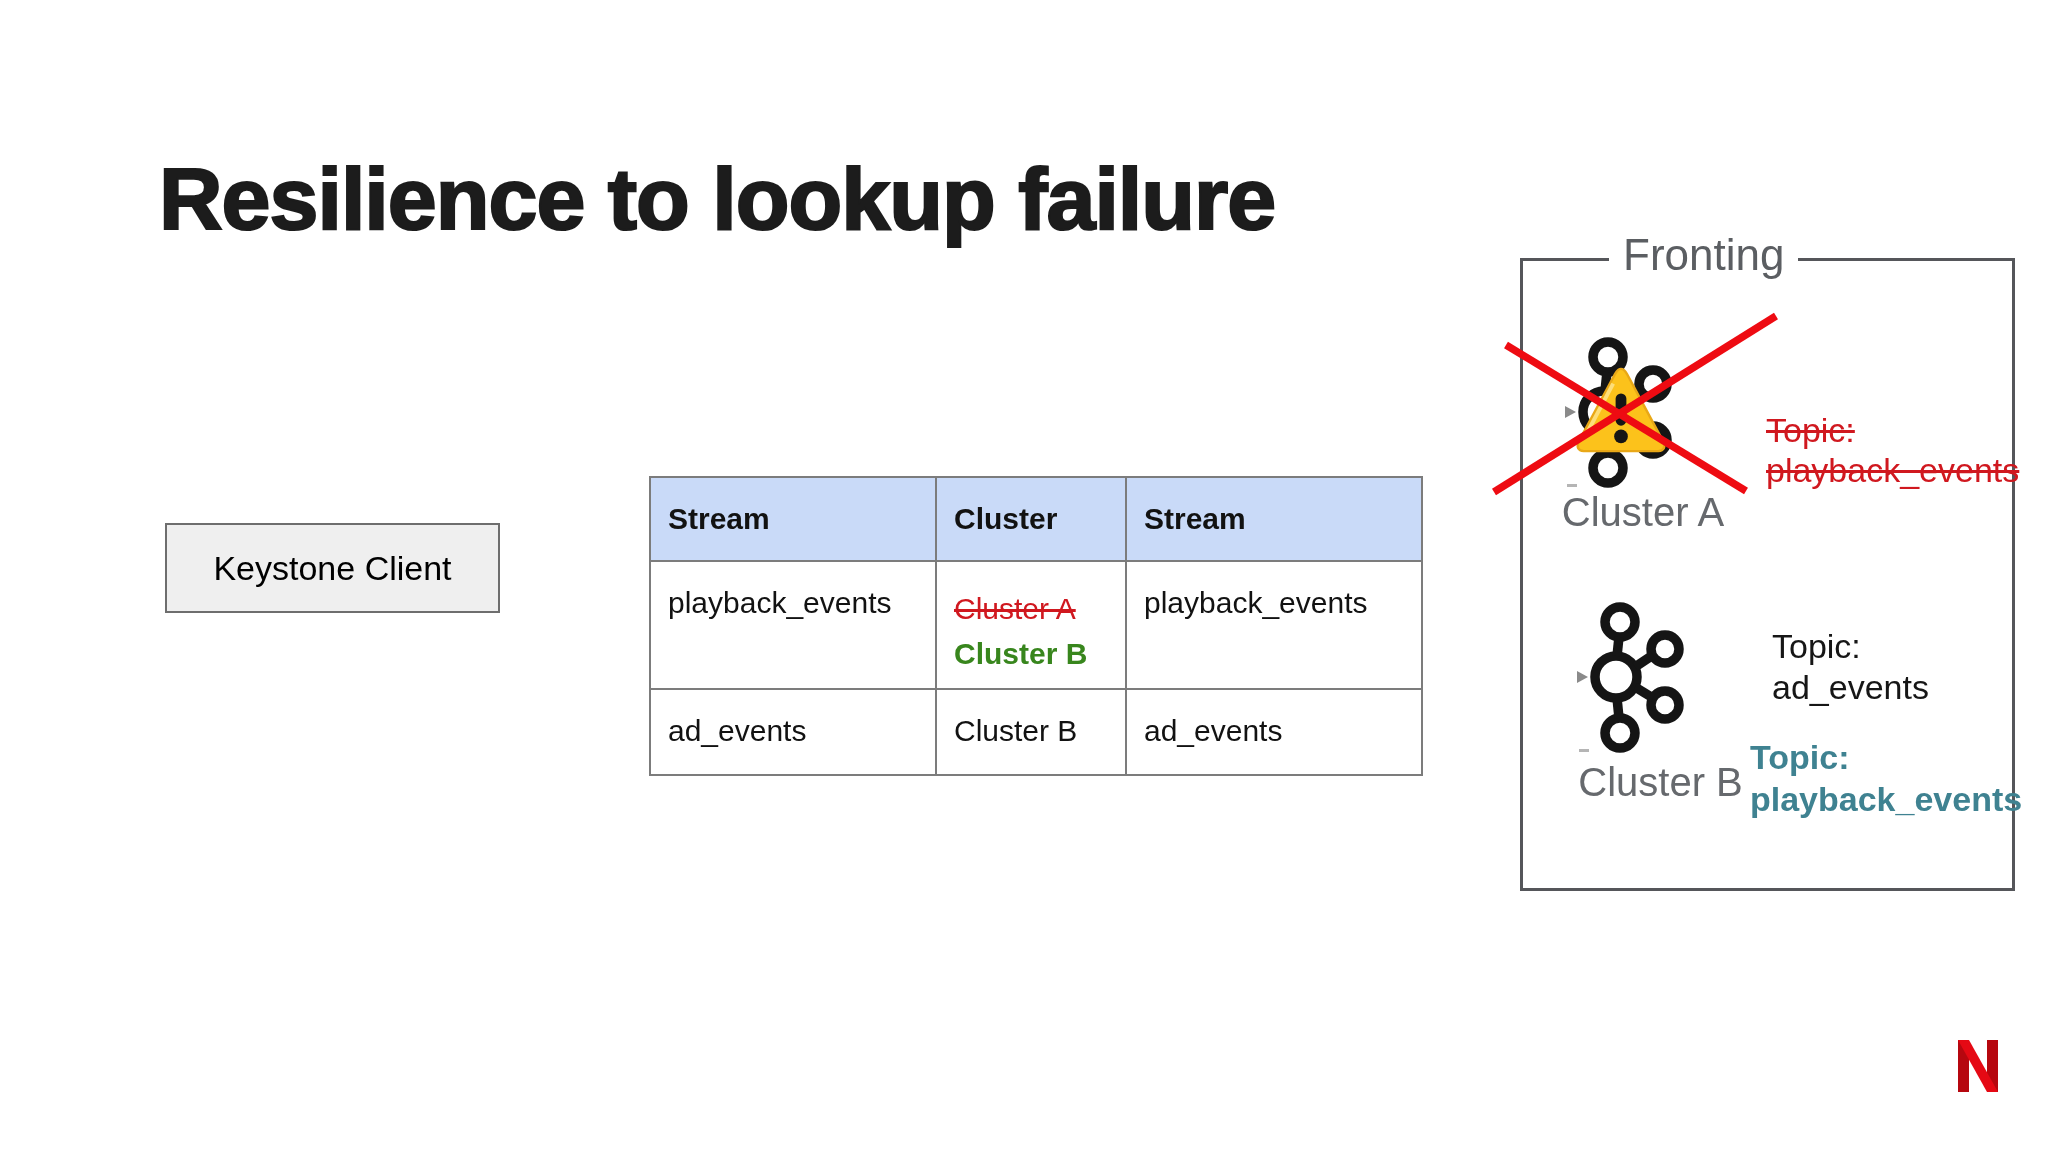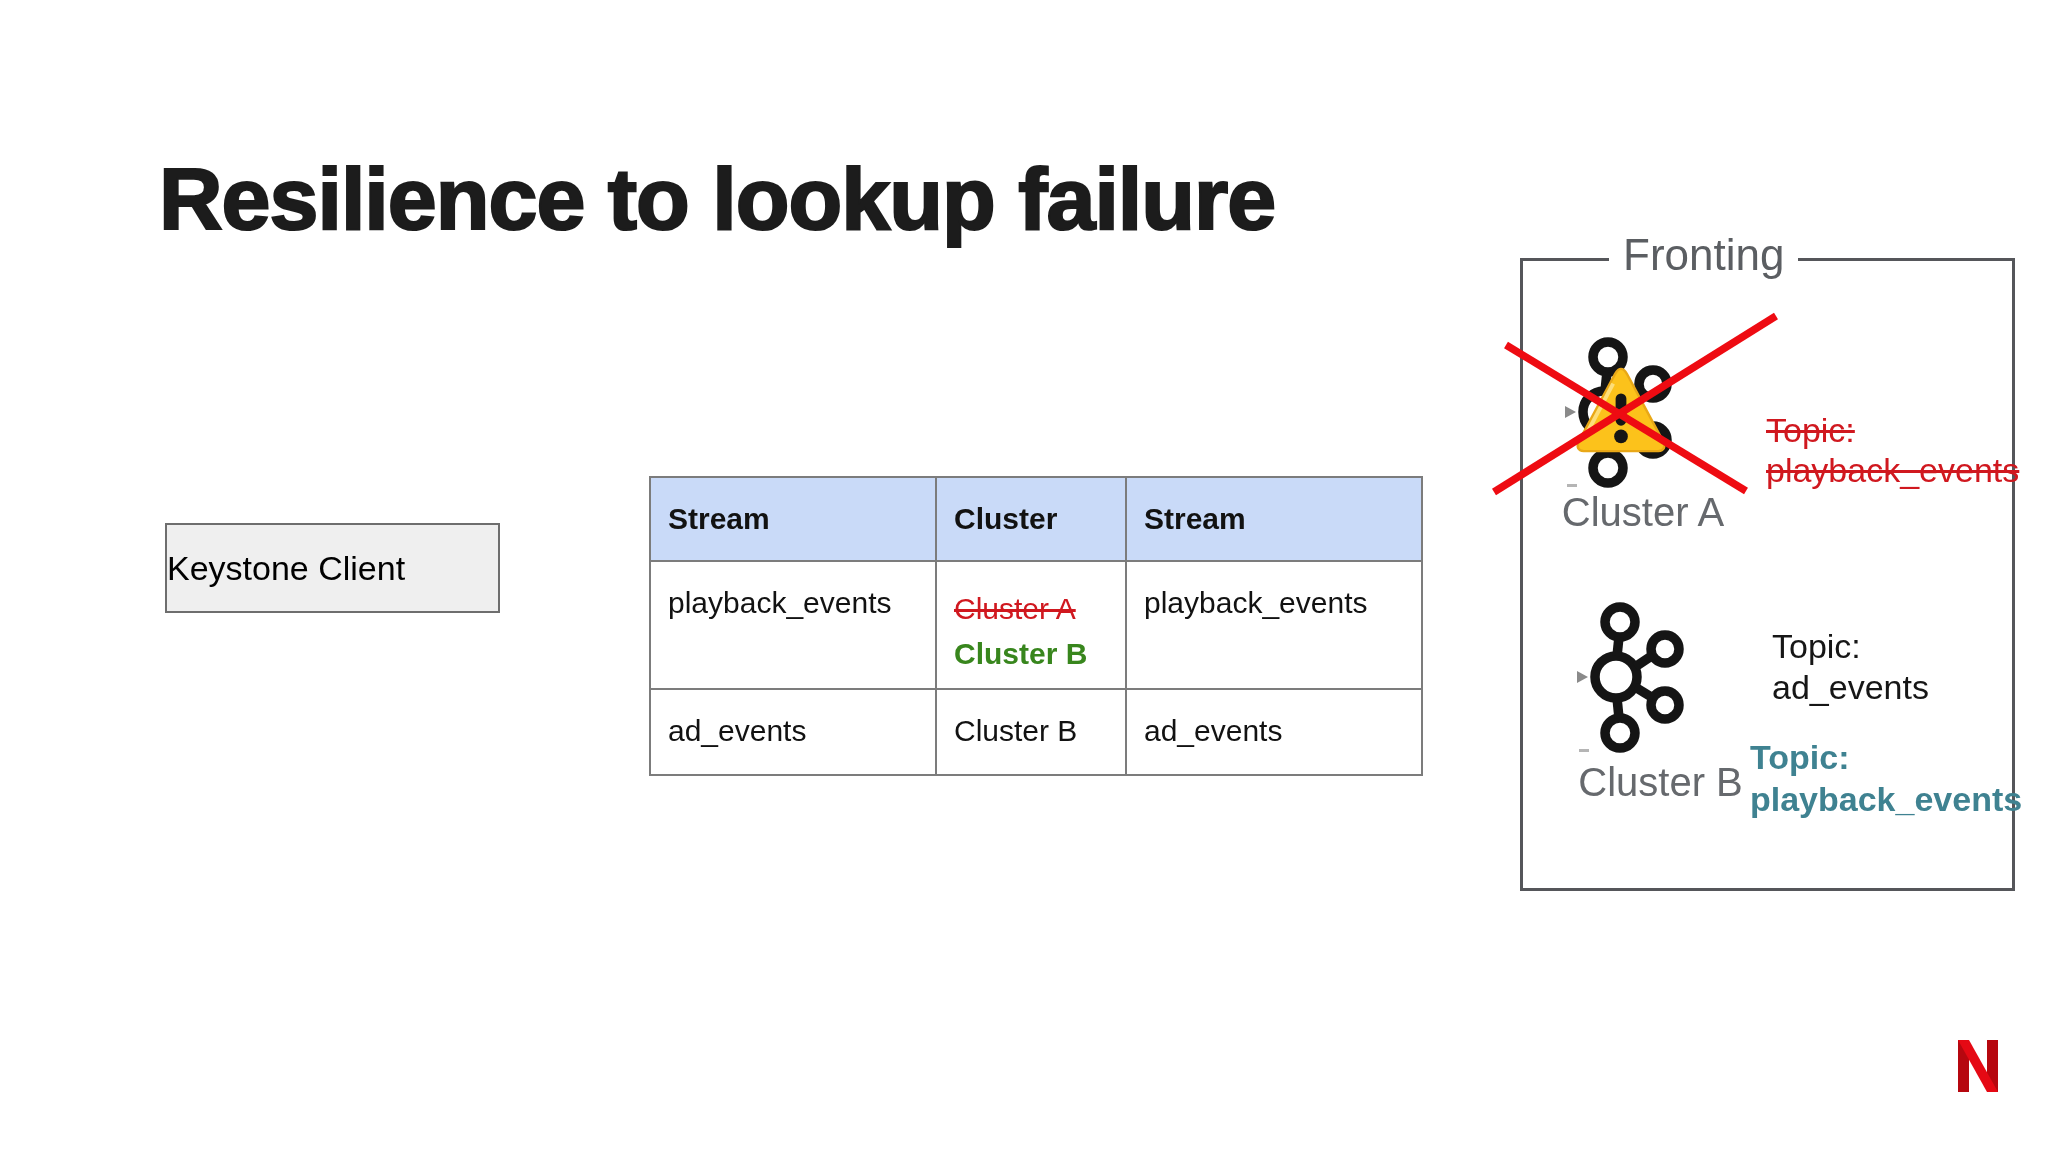--- a/index.html
+++ b/index.html
@@ -14,21 +14,21 @@
   .slide-title{
     position:absolute;left:159px;top:96px;
     font-size:88px;font-weight:700;line-height:1;
     color:#1c1c1c;letter-spacing:-1px;
     -webkit-text-stroke:2.2px #1c1c1c;
   }
   
   .client-box{
     position:absolute;left:165px;top:523px;width:335px;height:90px;
     box-sizing:border-box;background:#efefef;border:2px solid #6e6e6e;
-    display:flex;align-items:center;justify-content:flex-start;
+    display:flex;align-items:center;justify-content:center;
     font-size:34px;color:#000;
   }
   
   .lookup-table-wrap{position:absolute;left:649px;top:476px;}
   table.lookup{border-collapse:collapse;table-layout:fixed;width:772px;}
   table.lookup th, table.lookup td{
     box-sizing:border-box;border:2px solid #7c7c7c;
     font-size:30px;text-align:left;vertical-align:top;
     padding:24px 6px 12px 17px;color:#121212;background:#fff;
   }

